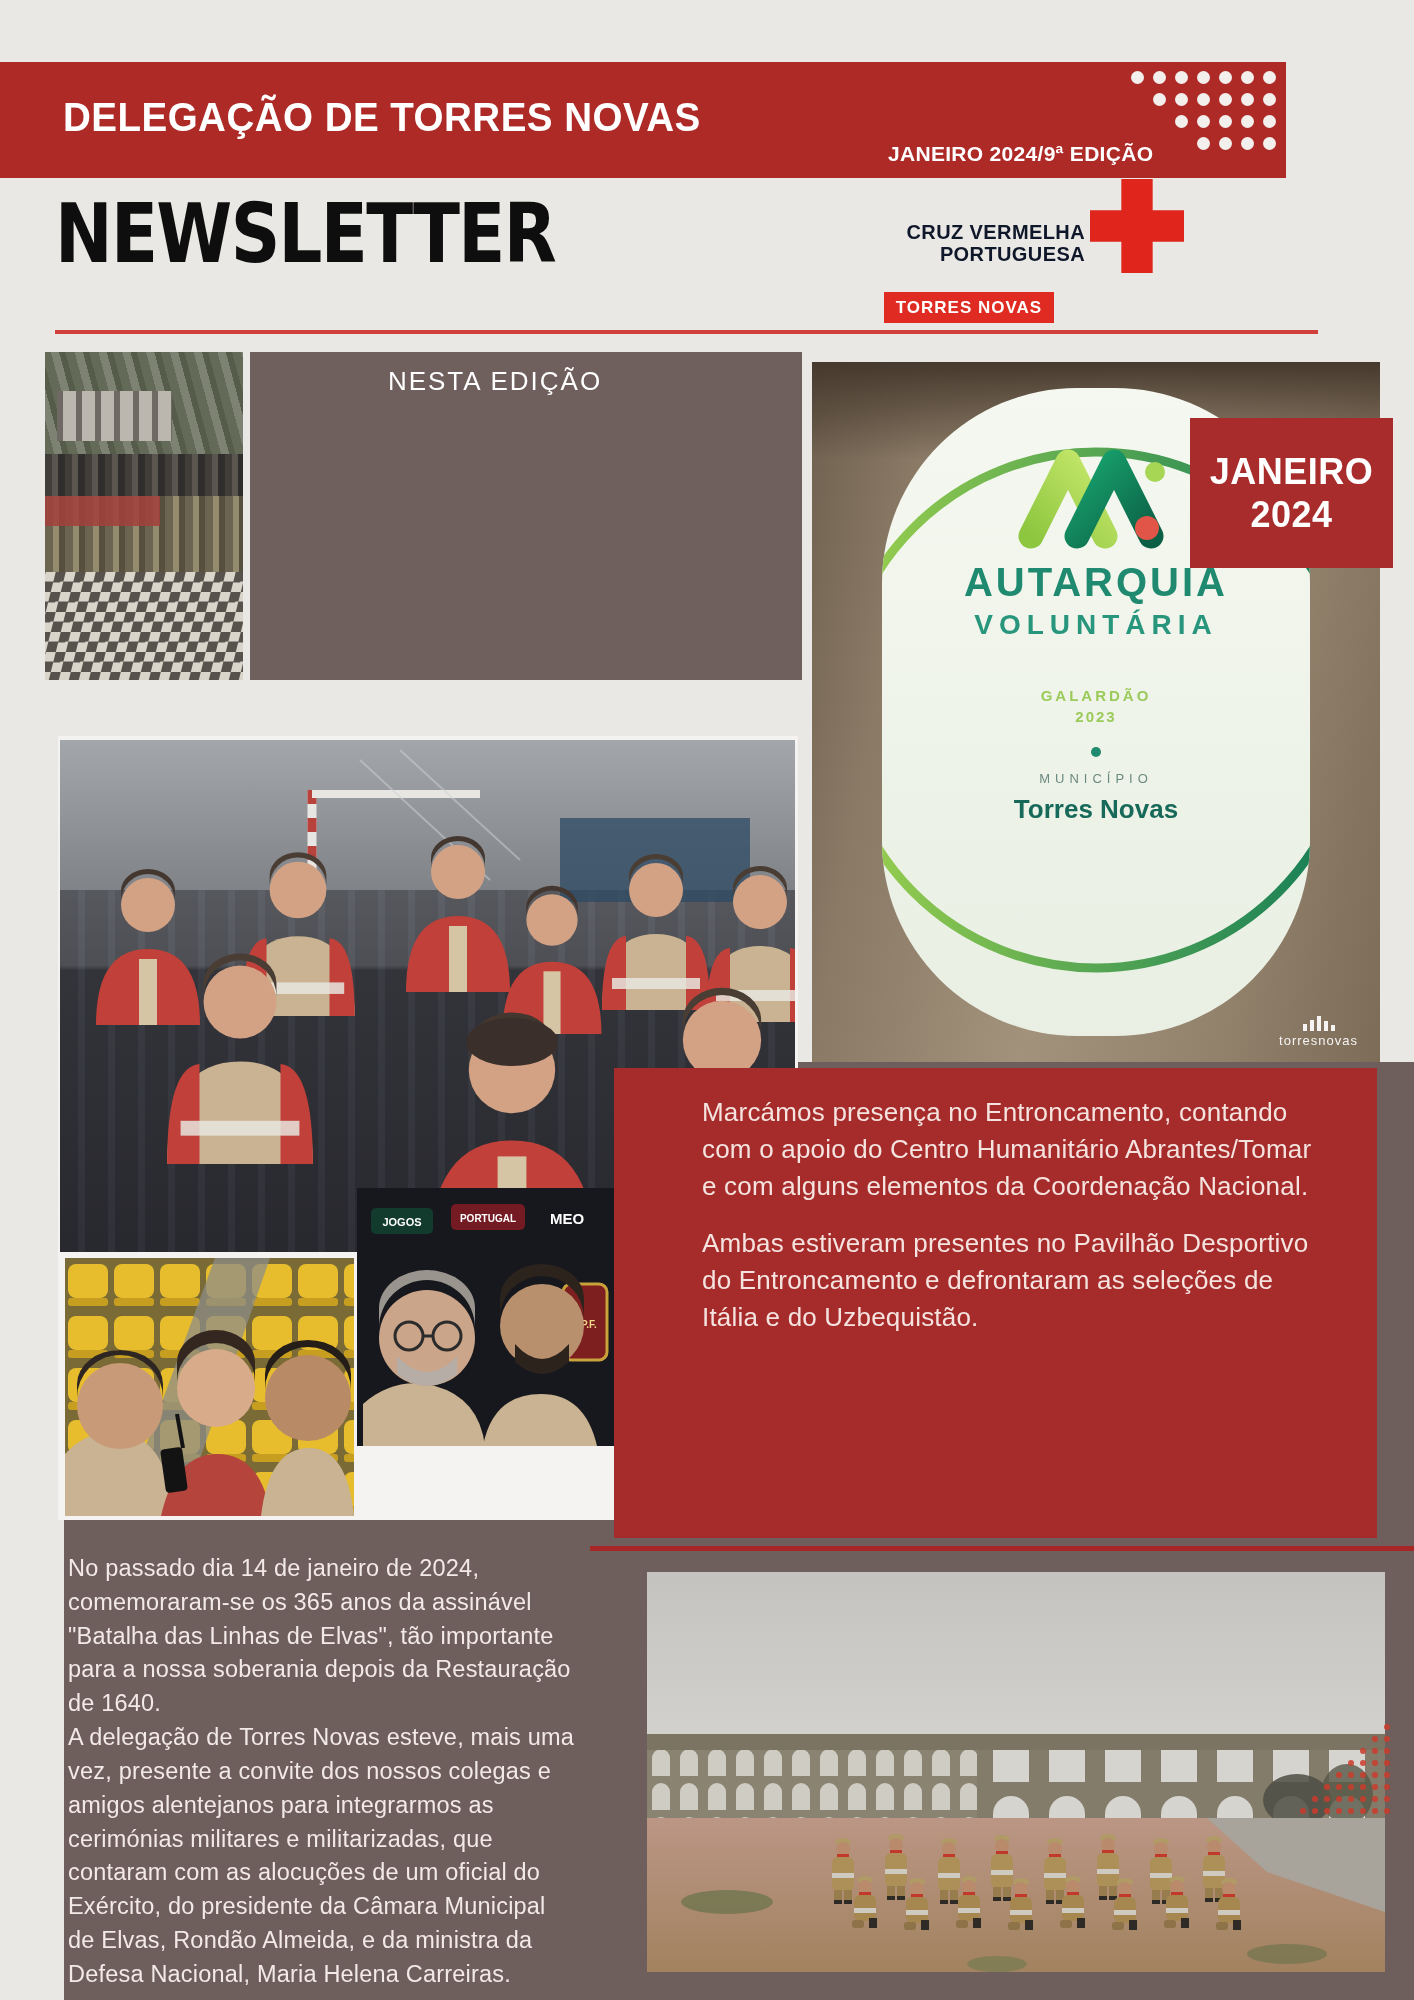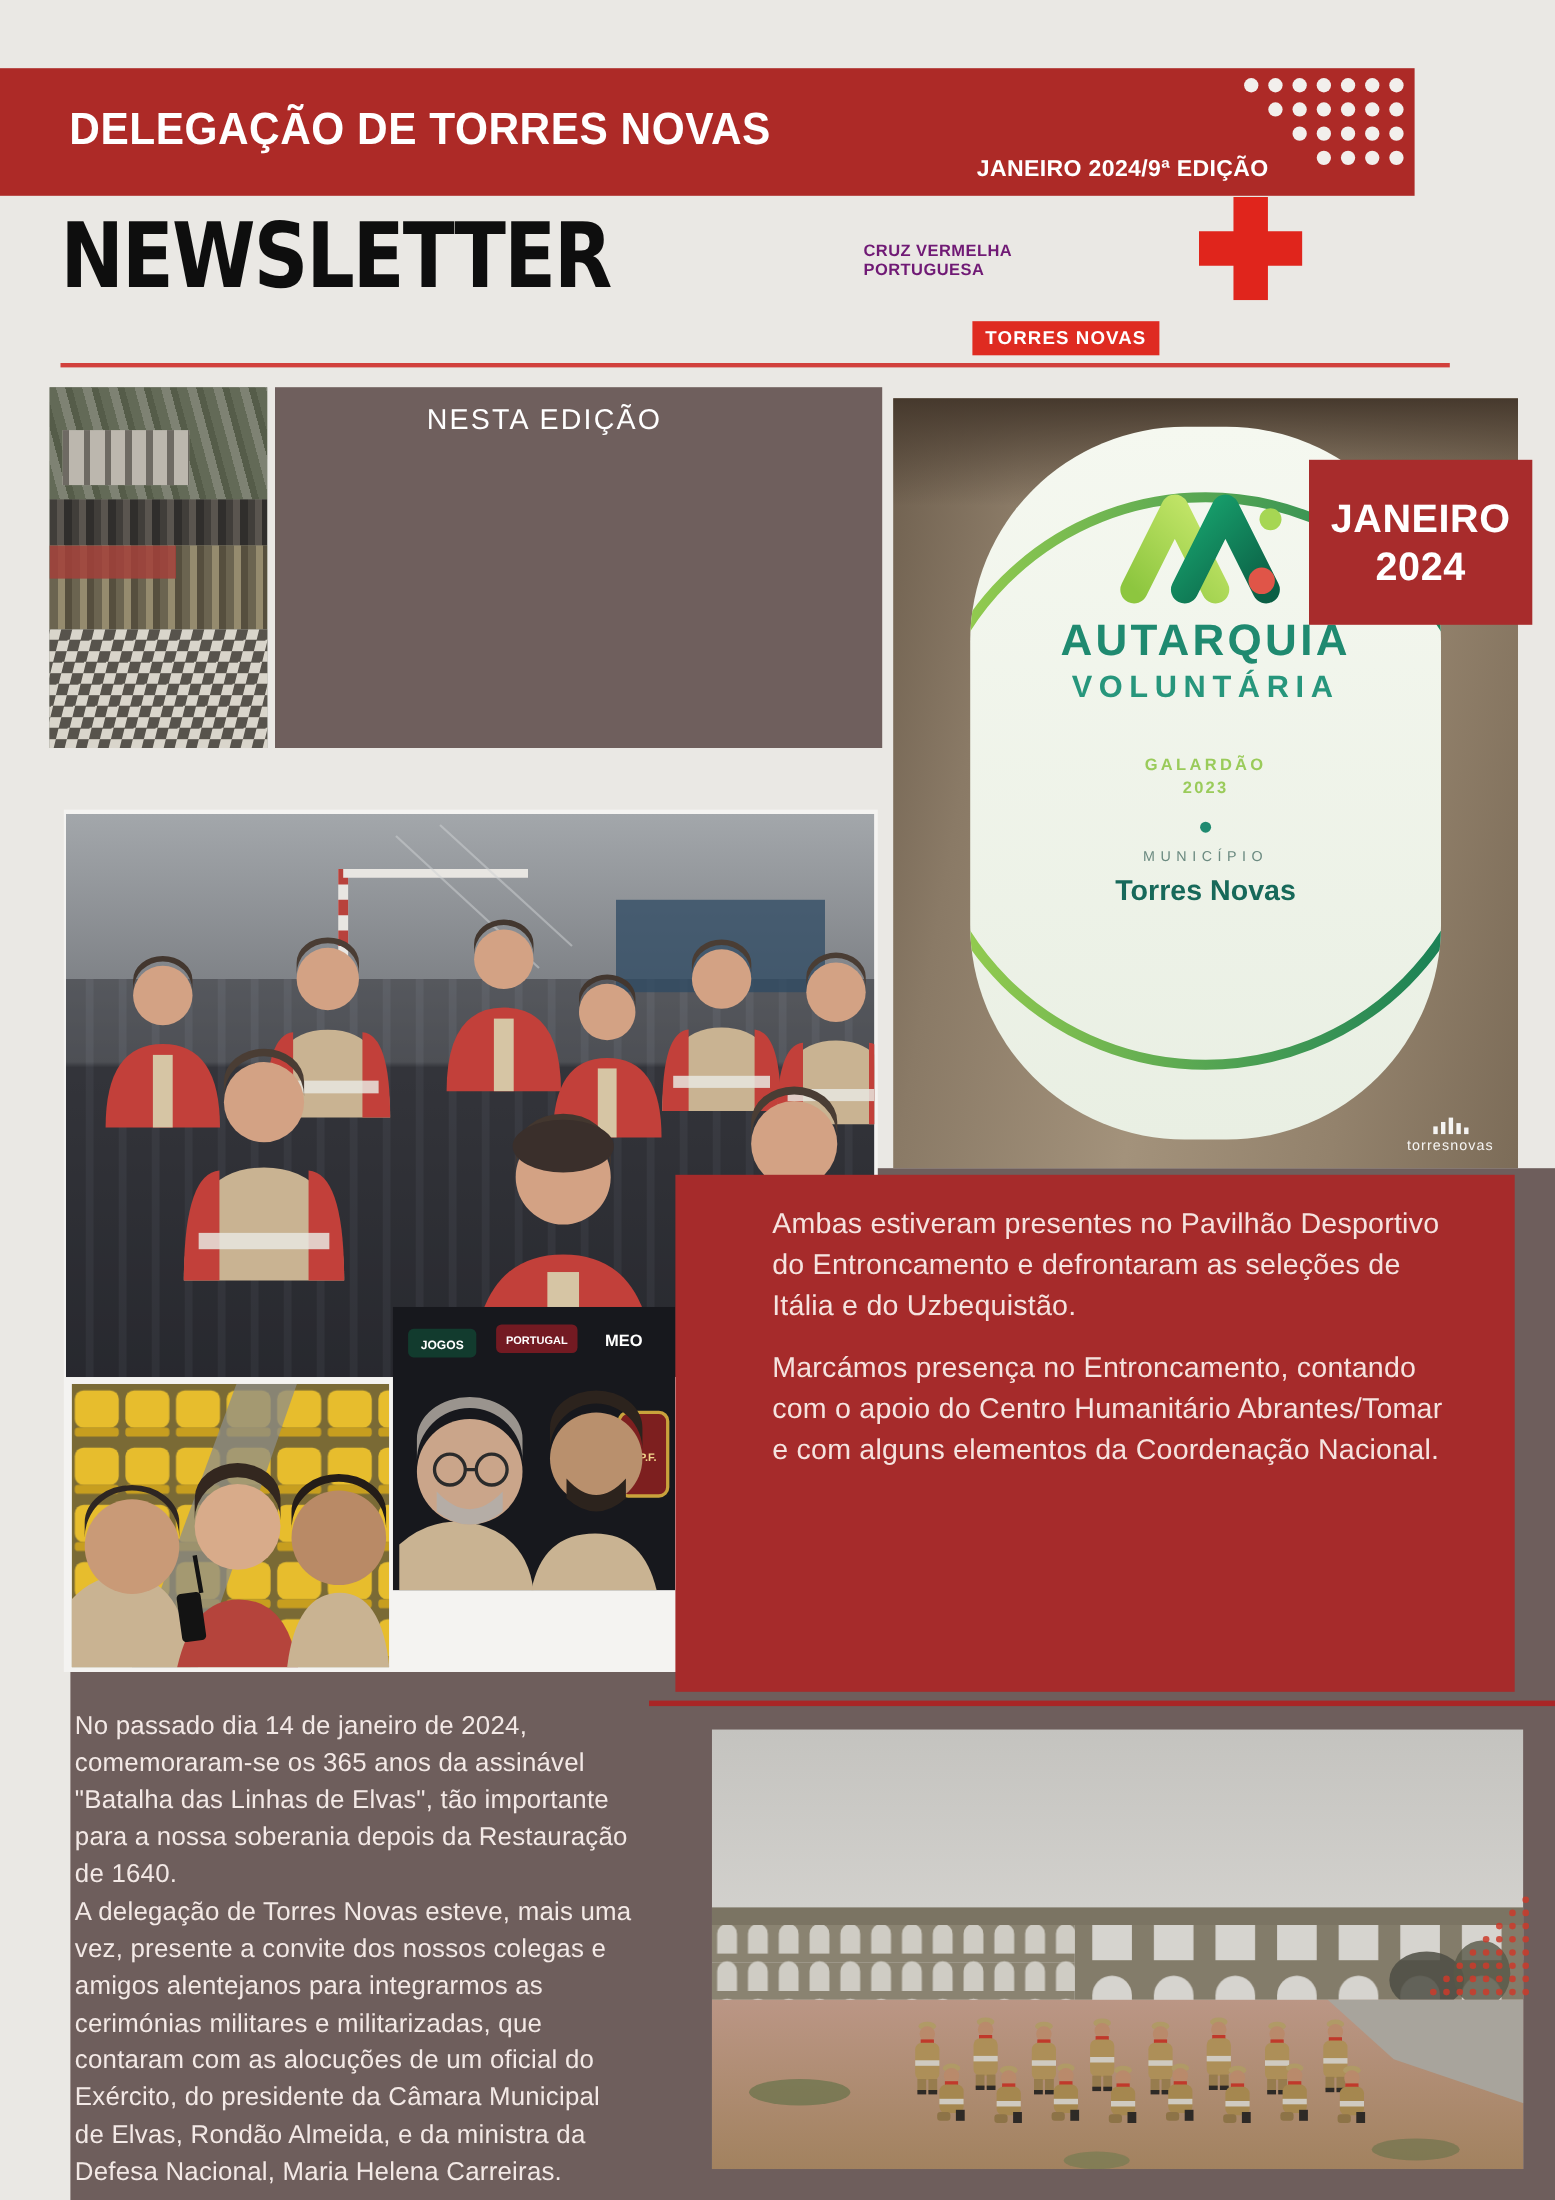--- a/index.html
+++ b/index.html
@@ -11,22 +11,22 @@
   .banner-title{position:absolute;left:63px;top:32px;color:#fff;font-weight:bold;font-size:41px;
                 letter-spacing:.5px;transform:scaleX(.94);transform-origin:left;}
   .banner-edition{position:absolute;left:888px;bottom:12px;color:#fff;font-weight:bold;font-size:21px;letter-spacing:.3px;}
   .dots{position:absolute;right:10px;top:9px;display:flex;flex-direction:column;gap:9px;align-items:flex-end;}
   .dots .row{display:flex;gap:9px;}
   .dots i{display:block;width:13px;height:13px;border-radius:50%;background:#f2efec;}
 
   
   .masthead{position:absolute;left:55px;top:186px;margin:0;color:#0e0e0e;font-family:"DejaVu Sans",sans-serif;
             font-weight:bold;font-size:82px;letter-spacing:-2px;transform:scaleX(.84);transform-origin:left;}
-  .org-text{position:absolute;left:785px;top:221px;width:300px;color:#701a75;
-            font-weight:bold;font-size:15px;line-height:1.12;letter-spacing:.4px;}
+  .org-text{position:absolute;left:785px;top:221px;width:300px;text-align:right;color:#0f172a;
+            font-weight:bold;font-size:20px;line-height:1.12;letter-spacing:.4px;}
   .org-cross{position:absolute;left:1090px;top:179px;width:94px;height:94px;}
   .org-badge{position:absolute;left:884px;top:292px;width:170px;height:31px;background:#df2b21;color:#fff;
              font-weight:bold;font-size:17px;letter-spacing:1px;display:flex;align-items:center;justify-content:center;}
   .divider-top{position:absolute;left:55px;top:330px;width:1263px;height:4px;background:#d2403c;}
 
   
   .panel-brown{position:absolute;left:64px;top:1062px;width:1350px;height:938px;background:#6e5e5c;}
   .white-underlay{position:absolute;left:58px;top:736px;width:740px;height:784px;background:#f4f3f1;}
 
   
@@ -315,26 +315,26 @@
       <circle cx="90" cy="148" r="14" fill="none" stroke="#2b2b2b" stroke-width="3"></circle>
       <line x1="66" y1="148" x2="76" y2="148" stroke="#2b2b2b" stroke-width="3"></line>
       <path d="M126,258 Q136,206 184,206 Q228,206 240,258 Z" fill="#c9b392"></path>
       <circle cx="185" cy="138" r="42" fill="#b9906d"></circle>
       <path d="M143,130 A42,42 0 0 1 227,130 L227,110 A42,34 0 0 0 143,110 Z" fill="#2c231d"></path>
       <path d="M158,156 Q185,186 212,156 L212,174 Q185,198 158,174 Z" fill="#2c231d"></path>
     </svg>
   </div>
 
   <section class="futsal-box">
+    <p>Marcámos presença no Entroncamento, contando
+com o apoio do Centro Humanitário Abrantes/Tomar
+e com alguns elementos da Coordenação Nacional.</p>
     <p>Ambas estiveram presentes no Pavilhão Desportivo
 do Entroncamento e defrontaram as seleções de
 Itália e do Uzbequistão.</p>
-    <p>Marcámos presença no Entroncamento, contando
-com o apoio do Centro Humanitário Abrantes/Tomar
-e com alguns elementos da Coordenação Nacional.</p>
   </section>
 
   <div class="divider-bottom"></div>
 
   <section class="elvas-text">
     <p>No passado dia 14 de janeiro de 2024,
 comemoraram-se os 365 anos da assinável
 "Batalha das Linhas de Elvas", tão importante
 para a nossa soberania depois da Restauração
 de 1640.</p>

